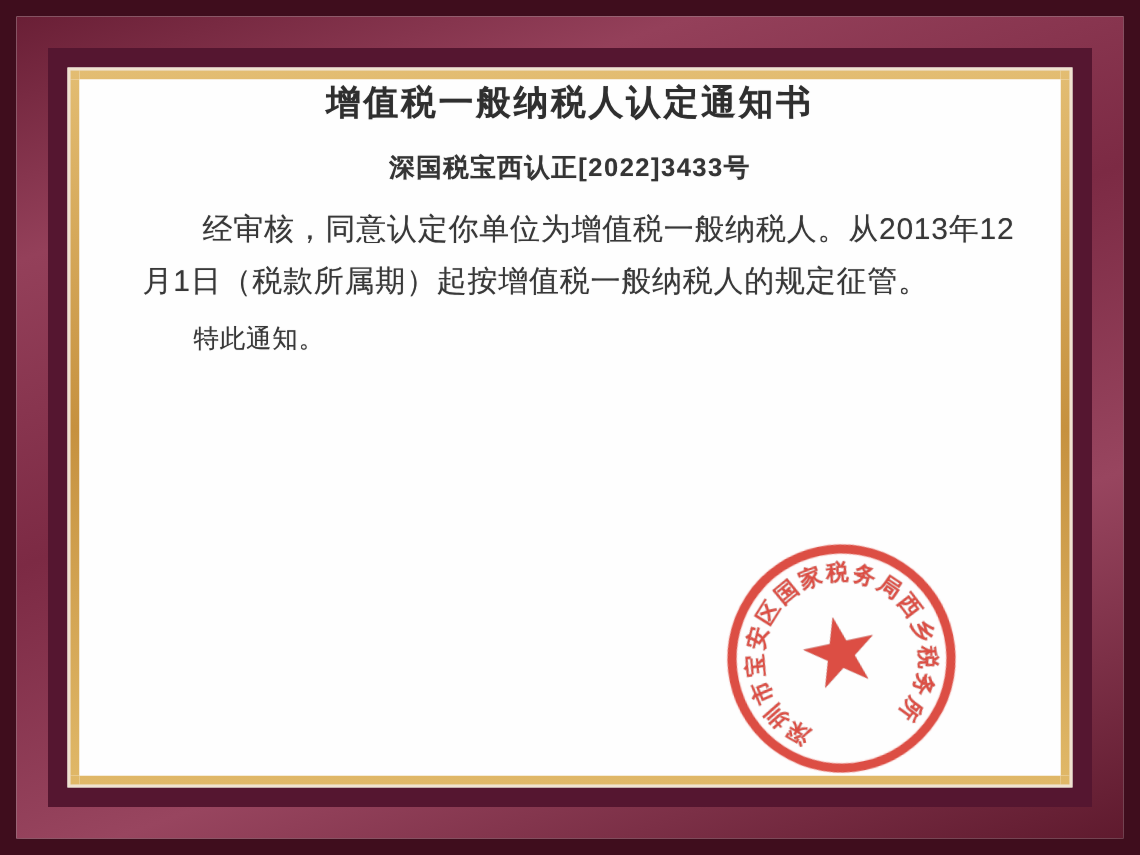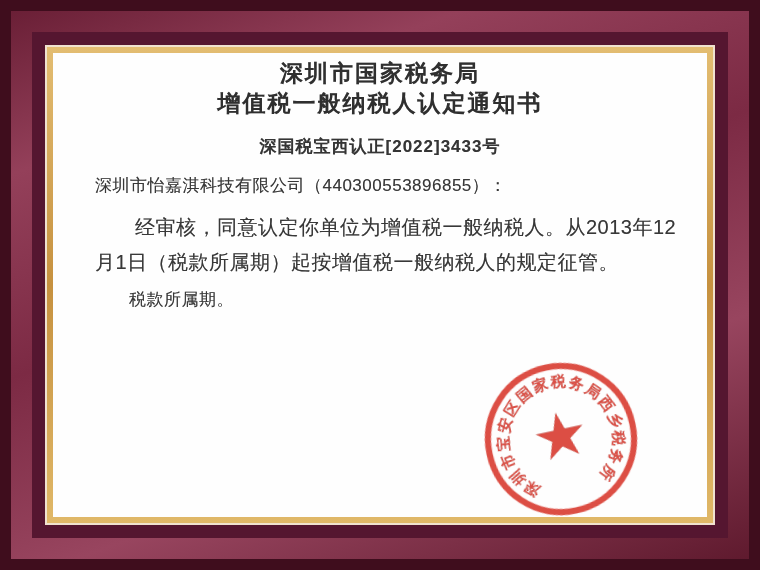--- a/index.html
+++ b/index.html
@@ -137,31 +137,29 @@
 
 <div class="scene">
   <div class="frame-outer">
     <div class="frame-mid">
       <div class="frame-inner">
         <div class="frame-liner">
           <div class="frame-gold">
 
             <div class="paper">
 
-              <h1 class="title title-1">深圳市国家税务局</h1>
 
               <h1 class="title title-2">增值税一般纳税人认定通知书</h1>
 
               <div class="doc-number">深国税宝西认正[2022]3433号</div>
 
-              <p class="recipient">深圳市怡嘉淇科技有限公司（440300553896855）：</p>
 
               <p class="body-text">经审核，同意认定你单位为增值税一般纳税人。从2013年12月1日（税款所属期）起按增值税一般纳税人的规定征管。</p>
 
-              <p class="closing">税款所属期。</p>
+              <p class="closing">特此通知。</p>
 
 
               <div class="seal">
                 <div class="seal-ring" id="sealRing">
                     <span style="transform: translate(-50%, -50%) rotate(-138deg) translateY(-57px);">深</span>
                     <span style="transform: translate(-50%, -50%) rotate(-119.6deg) translateY(-57px);">圳</span>
                     <span style="transform: translate(-50%, -50%) rotate(-101.2deg) translateY(-57px);">市</span>
                     <span style="transform: translate(-50%, -50%) rotate(-82.8deg) translateY(-57px);">宝</span>
                     <span style="transform: translate(-50%, -50%) rotate(-64.4deg) translateY(-57px);">安</span>
                     <span style="transform: translate(-50%, -50%) rotate(-46deg) translateY(-57px);">区</span>

